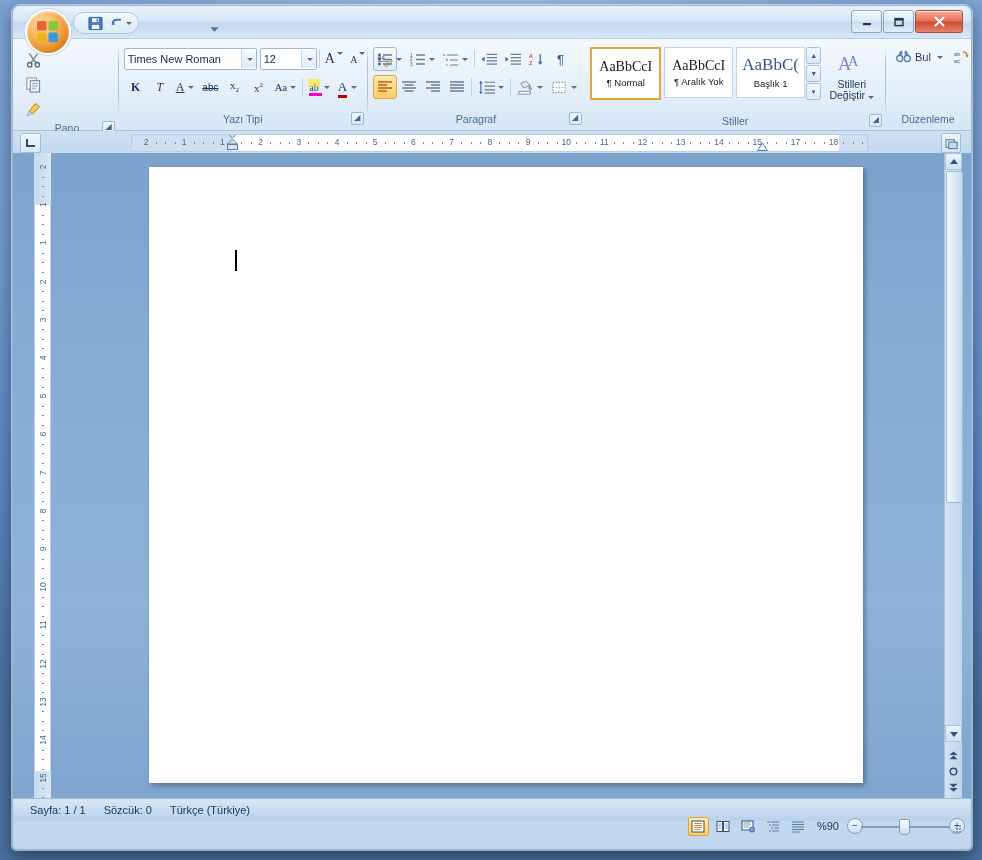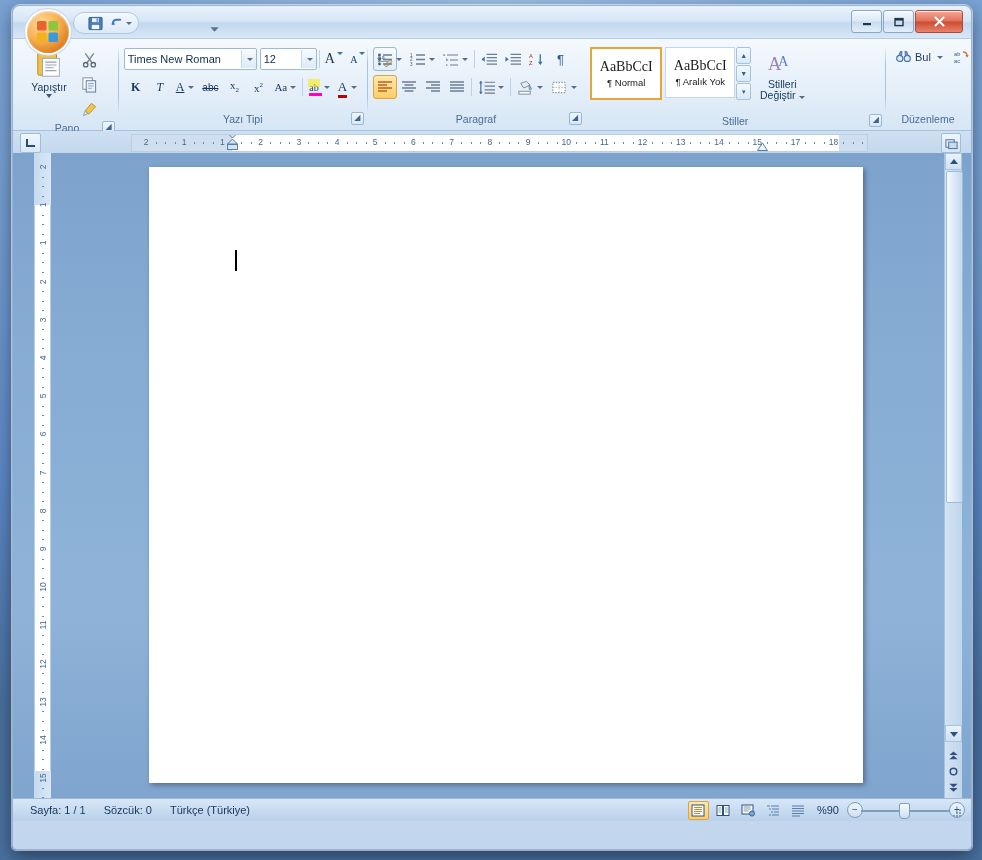--- a/index.html
+++ b/index.html
@@ -219,21 +219,21 @@
     color:#2e5180;font-size:9px;
   }
   
   #statusbar{
     position:relative;height:22px;
     background:linear-gradient(180deg,#d8e7f7,#b9d1ea);
     border-top:1px solid #9dbbd9;display:flex;align-items:center;
     font-size:11px;color:#17365d;padding-left:8px;gap:0;
   }
   .sb-item{padding:0 9px;height:18px;line-height:18px;cursor:pointer;border-radius:2px;}
-  #sb-right{position:absolute;right:6px;top:0;height:22px;display:flex;align-items:center;gap:4px;}
+  #sb-right{position:absolute;right:6px;top:16px;height:22px;display:flex;align-items:center;gap:4px;}
   .viewbtn{
     width:19px;height:17px;border:1px solid transparent;border-radius:2px;
     display:flex;align-items:center;justify-content:center;cursor:pointer;
   }
   .viewbtn.sel{background:linear-gradient(180deg,#ffe9ad,#fdcc68);border-color:#d9a441;}
   #zoompct{font-size:11px;color:#17365d;padding:0 4px;cursor:pointer;}
   #zoomslider{position:relative;width:118px;height:18px;display:flex;align-items:center;}
   #zoomtrack{position:absolute;left:14px;right:14px;height:2px;background:#7f9dbc;top:9px;}
   .zoombtn{width:14px;height:14px;border-radius:50%;border:1px solid #7f9dbc;background:linear-gradient(180deg,#eef6fd,#cfe0f2);
     display:flex;align-items:center;justify-content:center;font-size:10px;color:#2e5180;cursor:pointer;line-height:1;}
@@ -300,32 +300,20 @@
         </svg>
       </div>
     </div>
   </div>
 
 
   <div id="ribbon">
 
     <div class="group" id="grp-pano">
       <div class="group-body">
-        <div id="pano-left">
-          <div class="big-btn">
-            <svg width="30" height="30" viewBox="0 0 32 32">
-              <rect x="4" y="4" width="20" height="24" rx="1.5" fill="#f0c14b" stroke="#b98a1e"></rect>
-              <rect x="10" y="1.5" width="8" height="4.5" rx="1" fill="#d9a43a" stroke="#9c7417"></rect>
-              <rect x="9" y="10" width="18" height="19" fill="#fff" stroke="#9aa7b5"></rect>
-              <path d="M12 14h12M12 17h12M12 20h9M12 23h12" stroke="#93a3b5" stroke-width="1.2"></path>
-            </svg>
-            <span class="lbl">Yapıştır</span>
-            <div class="caret" style="margin-top:1px;"></div>
-          </div>
-        </div>
         <div id="pano-right">
           <div class="rb rb-s" title="Kes">
             <svg width="17" height="17" viewBox="0 0 18 18">
               <path d="M4.5 2.5 L12 13 M13.5 2.5 L6 13" stroke="#7d8a99" stroke-width="1.5" fill="none"></path>
               <circle cx="5" cy="14.5" r="2.3" fill="none" stroke="#5b6a7b" stroke-width="1.4"></circle>
               <circle cx="13" cy="14.5" r="2.3" fill="none" stroke="#5b6a7b" stroke-width="1.4"></circle>
             </svg>
           </div>
           <div class="rb rb-s" title="Kopyala">
             <svg width="17" height="17" viewBox="0 0 18 18">
@@ -545,20 +533,24 @@
 
     <div class="group" id="grp-styles">
       <div class="group-body" style="width:290px;align-items:flex-start;padding-top:5px;">
         <div class="style-card sel">
           <span class="sample">AaBbCcI</span>
           <span class="name">¶ Normal</span>
         </div>
         <div class="style-card" style="margin-left:3px;">
           <span class="sample">AaBbCcI</span>
           <span class="name">¶ Aralık Yok</span>
+        </div>
+        <div class="style-card" style="margin-left:3px;">
+          <span class="sample h1">AaBbC(</span>
+          <span class="name">Başlık 1</span>
         </div>
         <div id="style-scroll">
           <div class="sc-btn">▲</div>
           <div class="sc-btn">▼</div>
           <div class="sc-btn">▾</div>
         </div>
         <div class="big-btn" style="width:56px;margin-left:2px;">
           <svg width="28" height="26" viewBox="0 0 30 28">
             <text x="0" y="20" font-size="20" fill="#9e7fc4" font-family="Liberation Serif, serif">A</text>
             <text x="11" y="16" font-size="15" fill="#5b7fc0" font-family="Liberation Serif, serif">A</text>

